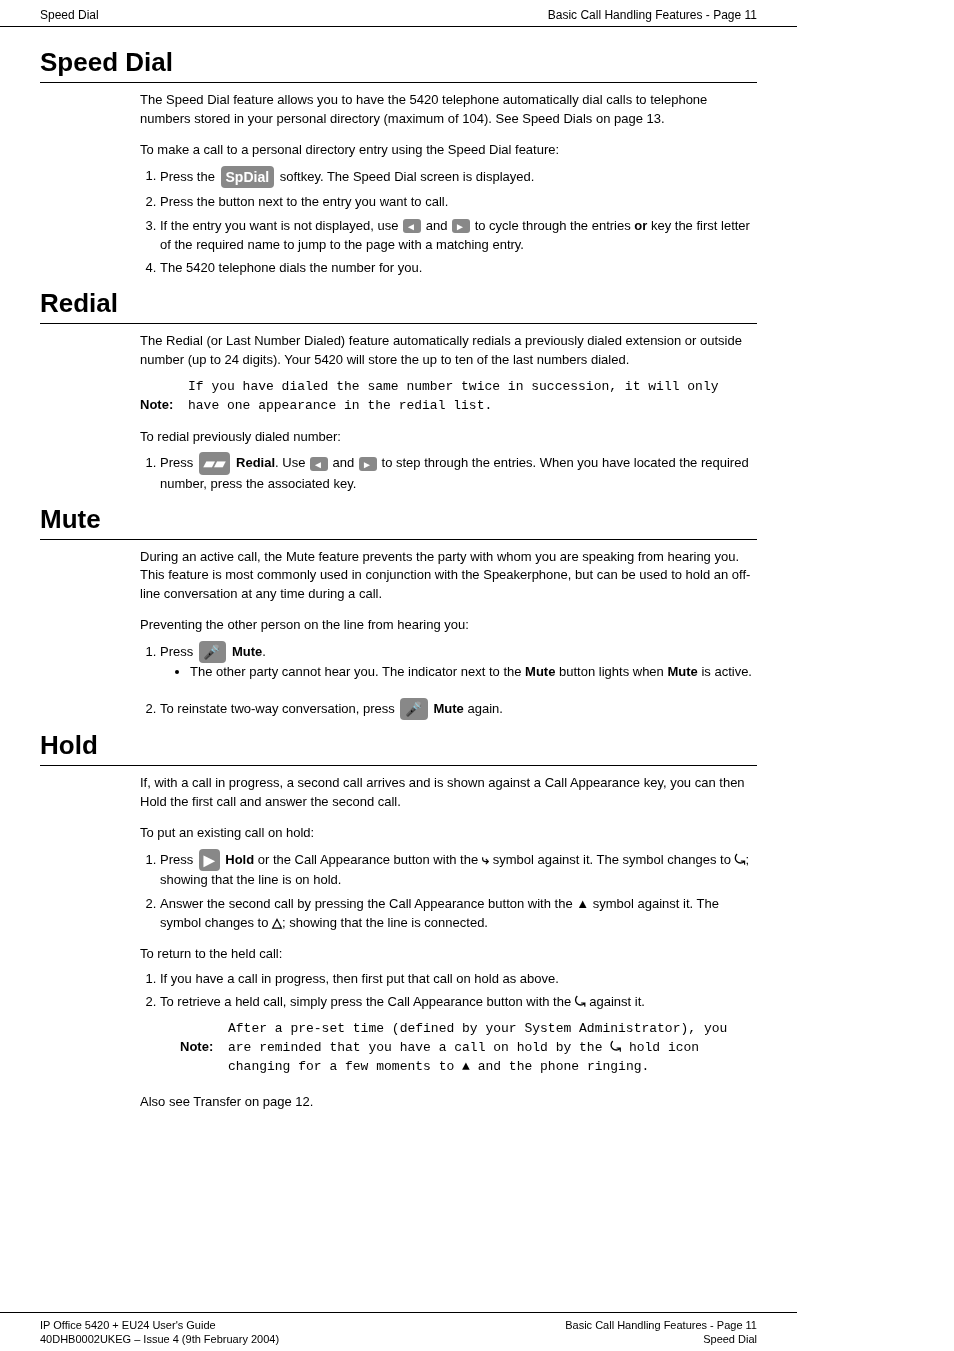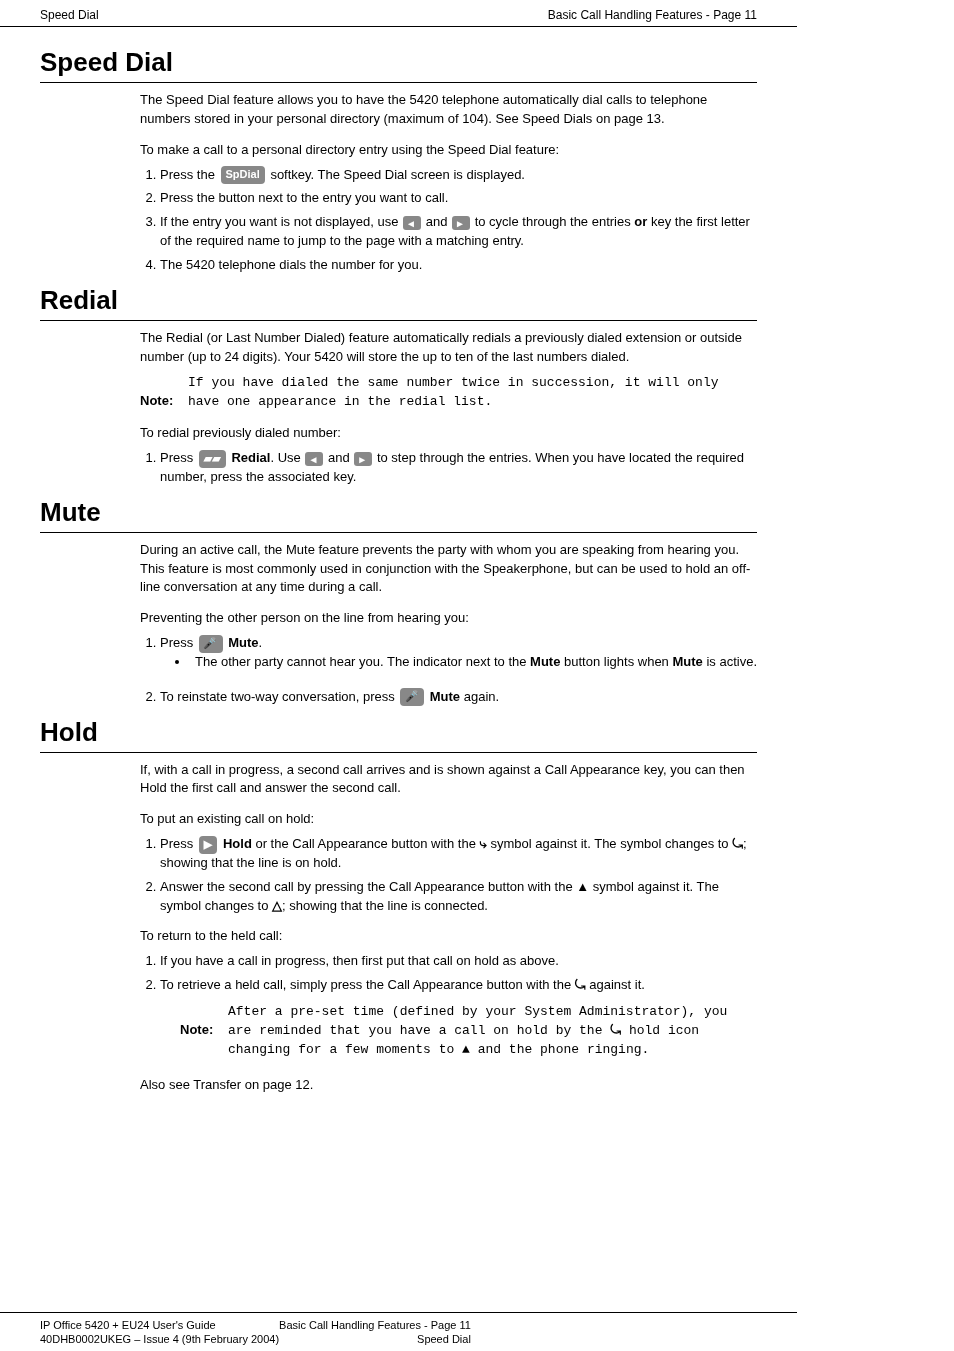--- a/index.html
+++ b/index.html
@@ -20,20 +20,21 @@
     }
     .header {
       display: flex;
       justify-content: space-between;
       padding: 8px 40px 4px 40px;
       border-bottom: 1px solid #000;
       font-size: 12px;
     }
     .footer {
       display: flex;
+      justify-content: space-between;
       padding: 6px 40px;
       border-top: 1px solid #000;
       font-size: 11px;
       position: absolute;
       bottom: 0;
       left: 0;
       right: 0;
     }
     .footer-left { display: flex; flex-direction: column; gap: 2px; }
     .footer-right { display: flex; flex-direction: column; align-items: flex-end; gap: 2px; }
@@ -73,21 +74,20 @@
       line-height: 1.45;
     }
     ul {
       margin-left: 30px;
       margin-bottom: 4px;
     }
     ul li {
       margin-bottom: 16px;
       line-height: 1.45;
       list-style-type: disc;
-      text-align: right;
     }
     .note-block {
       display: flex;
       gap: 8px;
       margin: 8px 0;
     }
     .note-label {
       font-weight: bold;
       min-width: 40px;
       margin-top: 19px;
@@ -102,21 +102,21 @@
       gap: 8px;
       margin: 8px 0;
       padding-left: 40px;
     }
     .icon-btn {
       display: inline-block;
       background: #888;
       color: #fff;
       border-radius: 4px;
       padding: 1px 5px;
-      font-size: 11px;
+      font-size: 14px;
       font-weight: bold;
       margin: 0 2px;
       vertical-align: middle;
     }
     .arrow-left {
       display: inline-block;
       width: 18px;
       height: 14px;
       background: #888;
       border-radius: 3px;

